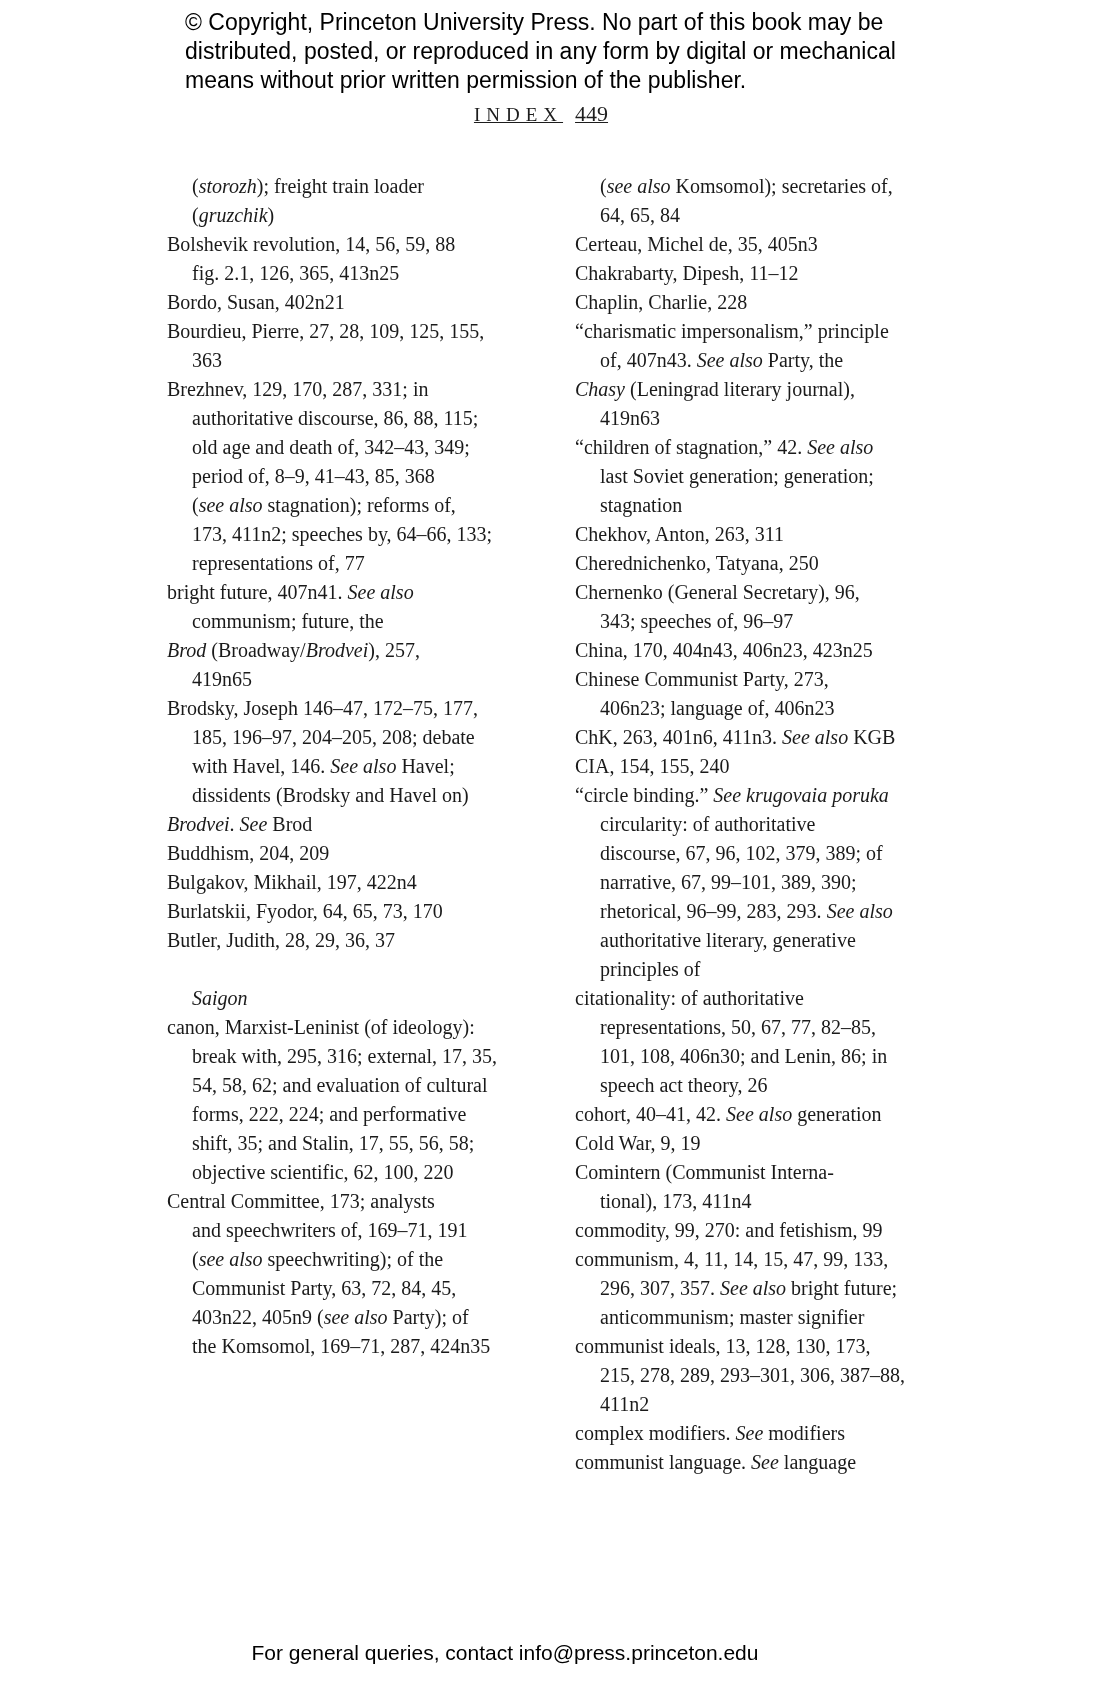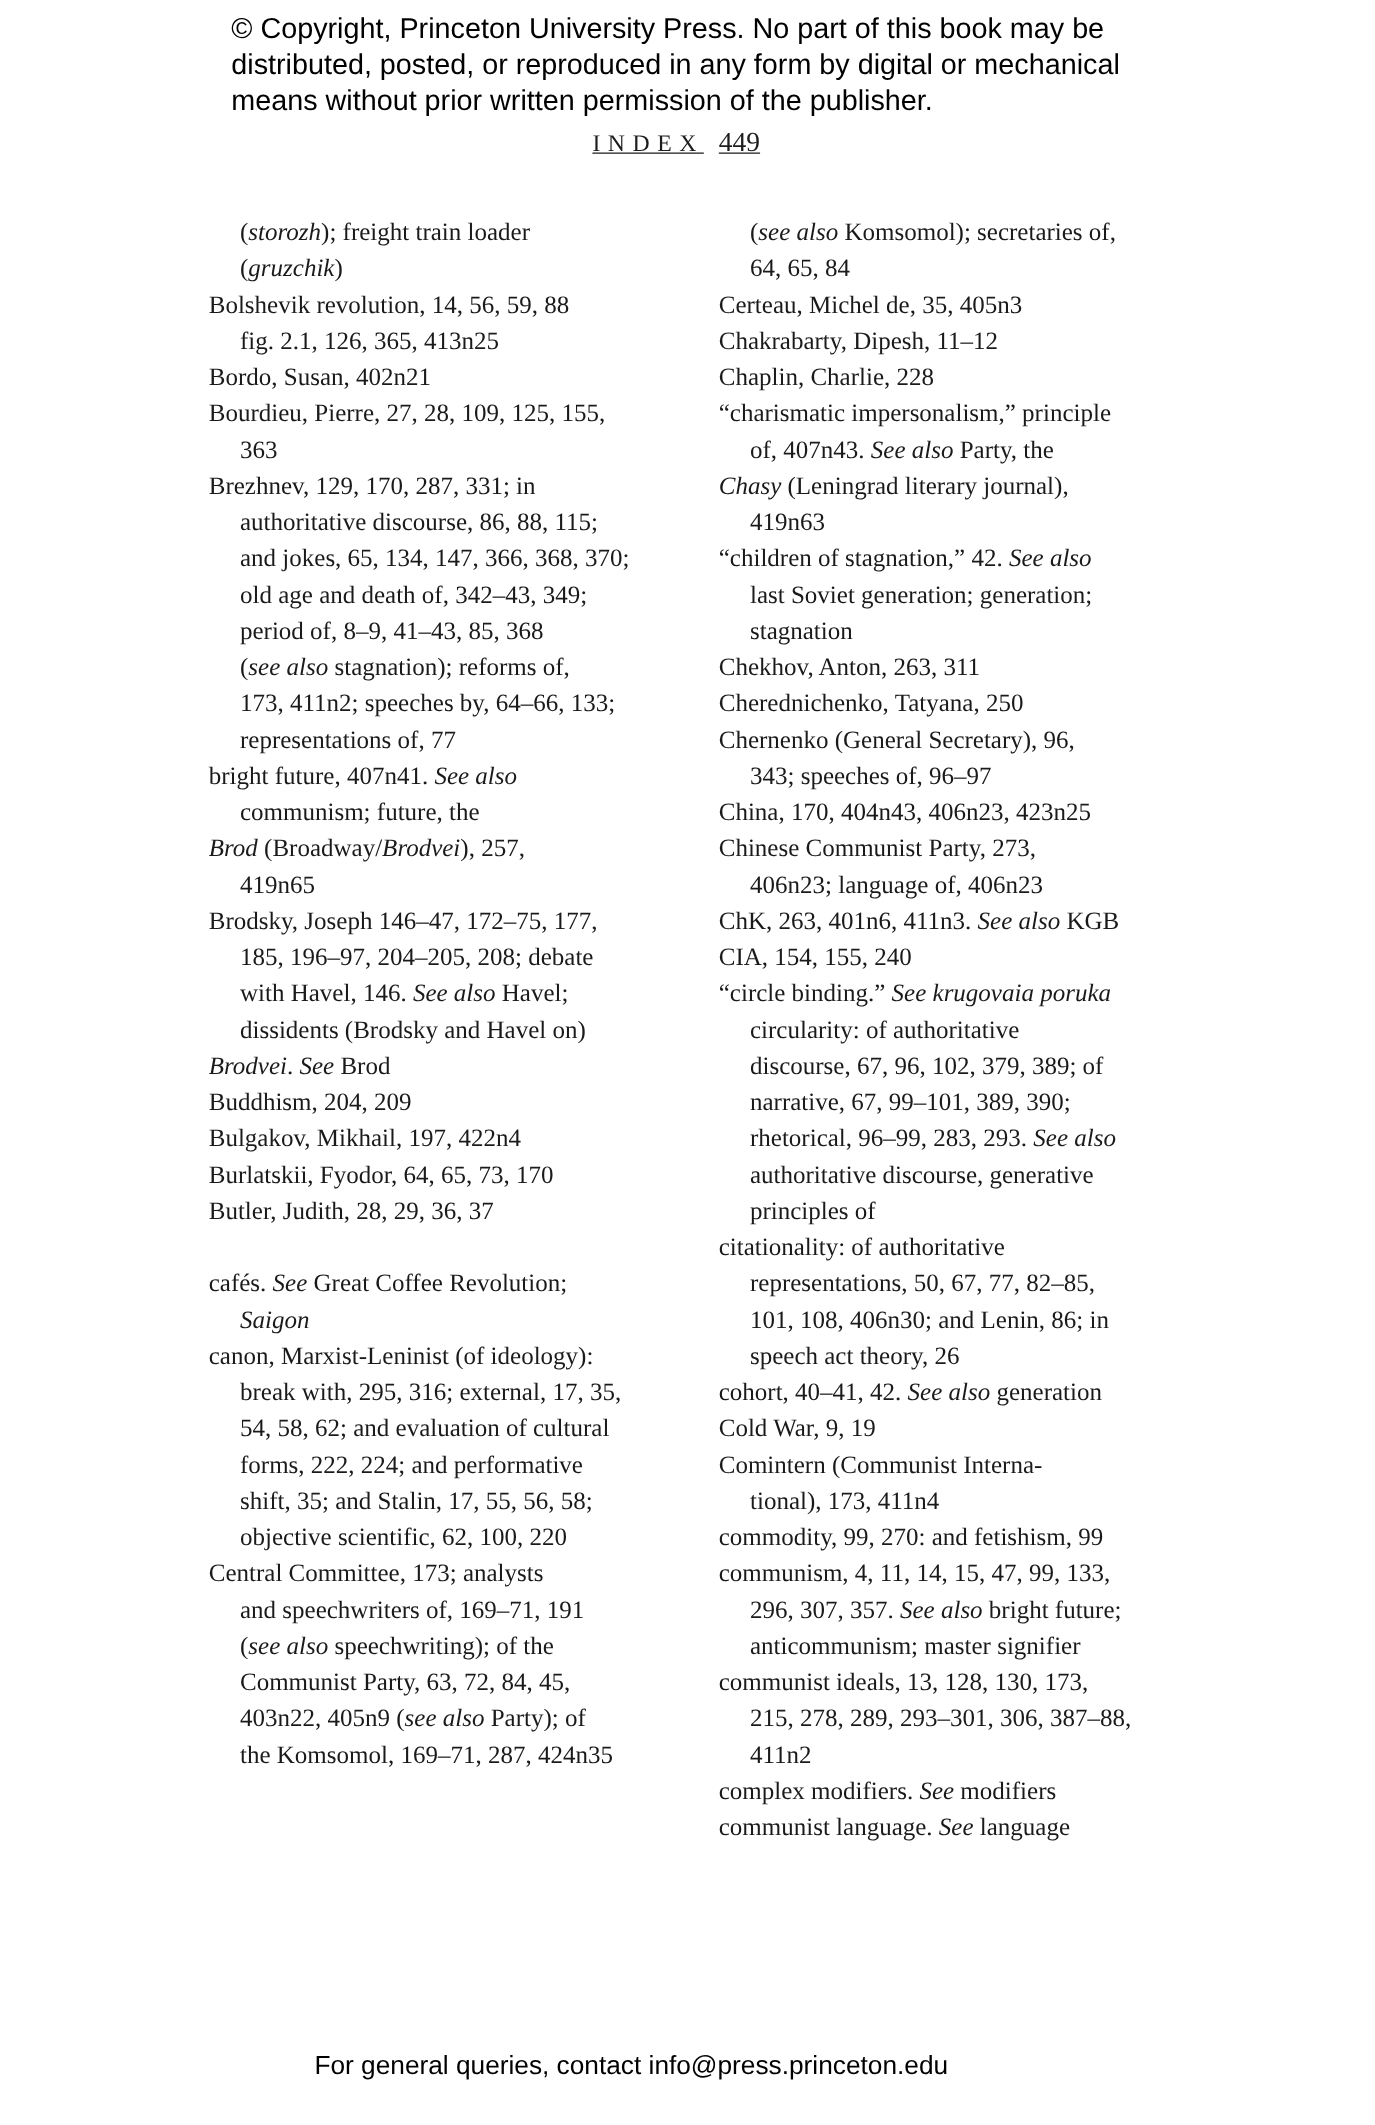--- a/index.html
+++ b/index.html
@@ -84,41 +84,39 @@
   <div class="column column-left">
       <div class="line indent">(<em>storozh</em>); freight train loader</div>
       <div class="line indent">(<em>gruzchik</em>)</div>
       <div class="line">Bolshevik revolution, 14, 56, 59, 88</div>
       <div class="line indent">fig. 2.1, 126, 365, 413n25</div>
       <div class="line">Bordo, Susan, 402n21</div>
       <div class="line">Bourdieu, Pierre, 27, 28, 109, 125, 155,</div>
       <div class="line indent">363</div>
       <div class="line">Brezhnev, 129, 170, 287, 331; in</div>
       <div class="line indent">authoritative discourse, 86, 88, 115;</div>
-      <div class="line indent">and jokes, 65, 134, 147, 366, 368, 370;</div>
       <div class="line indent">old age and death of, 342–43, 349;</div>
       <div class="line indent">period of, 8–9, 41–43, 85, 368</div>
       <div class="line indent">(<em>see also</em> stagnation); reforms of,</div>
       <div class="line indent">173, 411n2; speeches by, 64–66, 133;</div>
       <div class="line indent">representations of, 77</div>
       <div class="line">bright future, 407n41. <em>See also</em></div>
       <div class="line indent">communism; future, the</div>
       <div class="line"><em>Brod</em> (Broadway/<em>Brodvei</em>), 257,</div>
       <div class="line indent">419n65</div>
       <div class="line">Brodsky, Joseph 146–47, 172–75, 177,</div>
       <div class="line indent">185, 196–97, 204–205, 208; debate</div>
       <div class="line indent">with Havel, 146. <em>See also</em> Havel;</div>
       <div class="line indent">dissidents (Brodsky and Havel on)</div>
       <div class="line"><em>Brodvei</em>. <em>See</em> Brod</div>
       <div class="line">Buddhism, 204, 209</div>
       <div class="line">Bulgakov, Mikhail, 197, 422n4</div>
       <div class="line">Burlatskii, Fyodor, 64, 65, 73, 170</div>
       <div class="line">Butler, Judith, 28, 29, 36, 37</div>
       <div class="line blank"></div>
-      <div class="line">cafés. <em>See</em> Great Coffee Revolution;</div>
       <div class="line indent"><em>Saigon</em></div>
       <div class="line">canon, Marxist-Leninist (of ideology):</div>
       <div class="line indent">break with, 295, 316; external, 17, 35,</div>
       <div class="line indent">54, 58, 62; and evaluation of cultural</div>
       <div class="line indent">forms, 222, 224; and performative</div>
       <div class="line indent">shift, 35; and Stalin, 17, 55, 56, 58;</div>
       <div class="line indent">objective scientific, 62, 100, 220</div>
       <div class="line">Central Committee, 173; analysts</div>
       <div class="line indent">and speechwriters of, 169–71, 191</div>
       <div class="line indent">(<em>see also</em> speechwriting); of the</div>
@@ -147,21 +145,21 @@
       <div class="line">China, 170, 404n43, 406n23, 423n25</div>
       <div class="line">Chinese Communist Party, 273,</div>
       <div class="line indent">406n23; language of, 406n23</div>
       <div class="line">ChK, 263, 401n6, 411n3. <em>See also</em> KGB</div>
       <div class="line">CIA, 154, 155, 240</div>
       <div class="line">“circle binding.” <em>See krugovaia poruka</em></div>
       <div class="line indent">circularity: of authoritative</div>
       <div class="line indent">discourse, 67, 96, 102, 379, 389; of</div>
       <div class="line indent">narrative, 67, 99–101, 389, 390;</div>
       <div class="line indent">rhetorical, 96–99, 283, 293. <em>See also</em></div>
-      <div class="line indent">authoritative discourse, generative</div>
+      <div class="line indent">authoritative literary, generative</div>
       <div class="line indent">principles of</div>
       <div class="line">citationality: of authoritative</div>
       <div class="line indent">representations, 50, 67, 77, 82–85,</div>
       <div class="line indent">101, 108, 406n30; and Lenin, 86; in</div>
       <div class="line indent">speech act theory, 26</div>
       <div class="line">cohort, 40–41, 42. <em>See also</em> generation</div>
       <div class="line">Cold War, 9, 19</div>
       <div class="line">Comintern (Communist Interna-</div>
       <div class="line indent">tional), 173, 411n4</div>
       <div class="line">commodity, 99, 270: and fetishism, 99</div>

